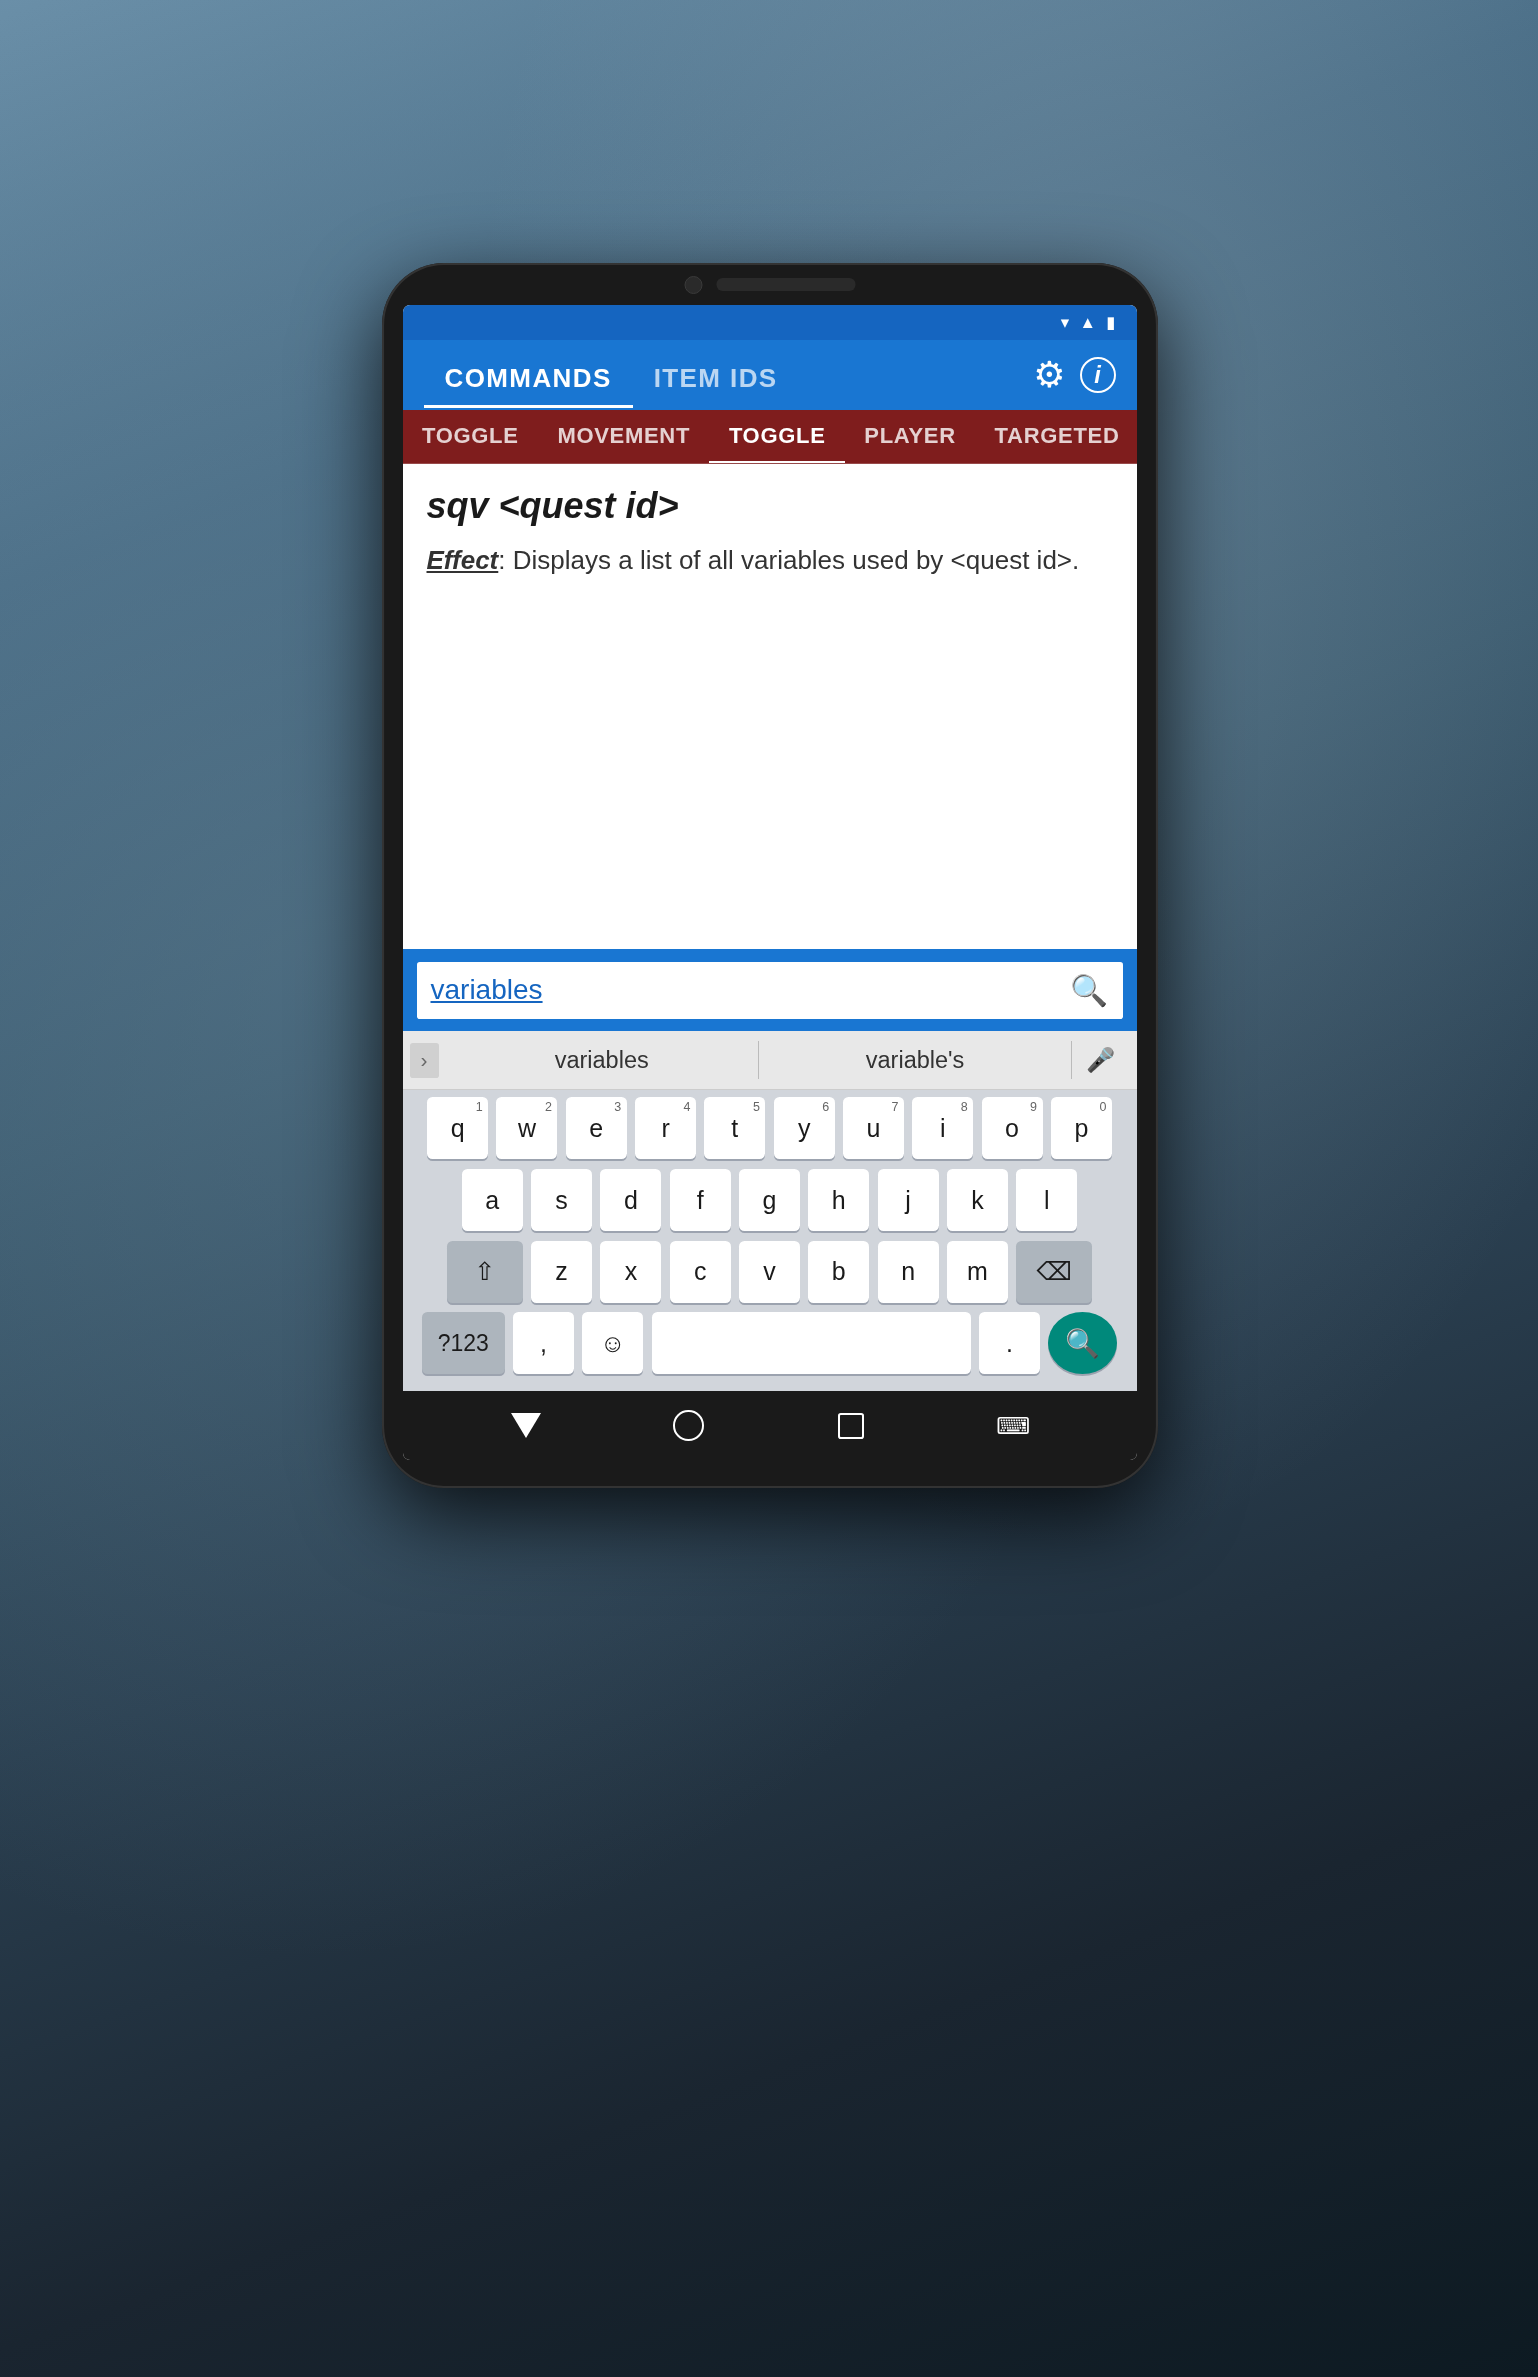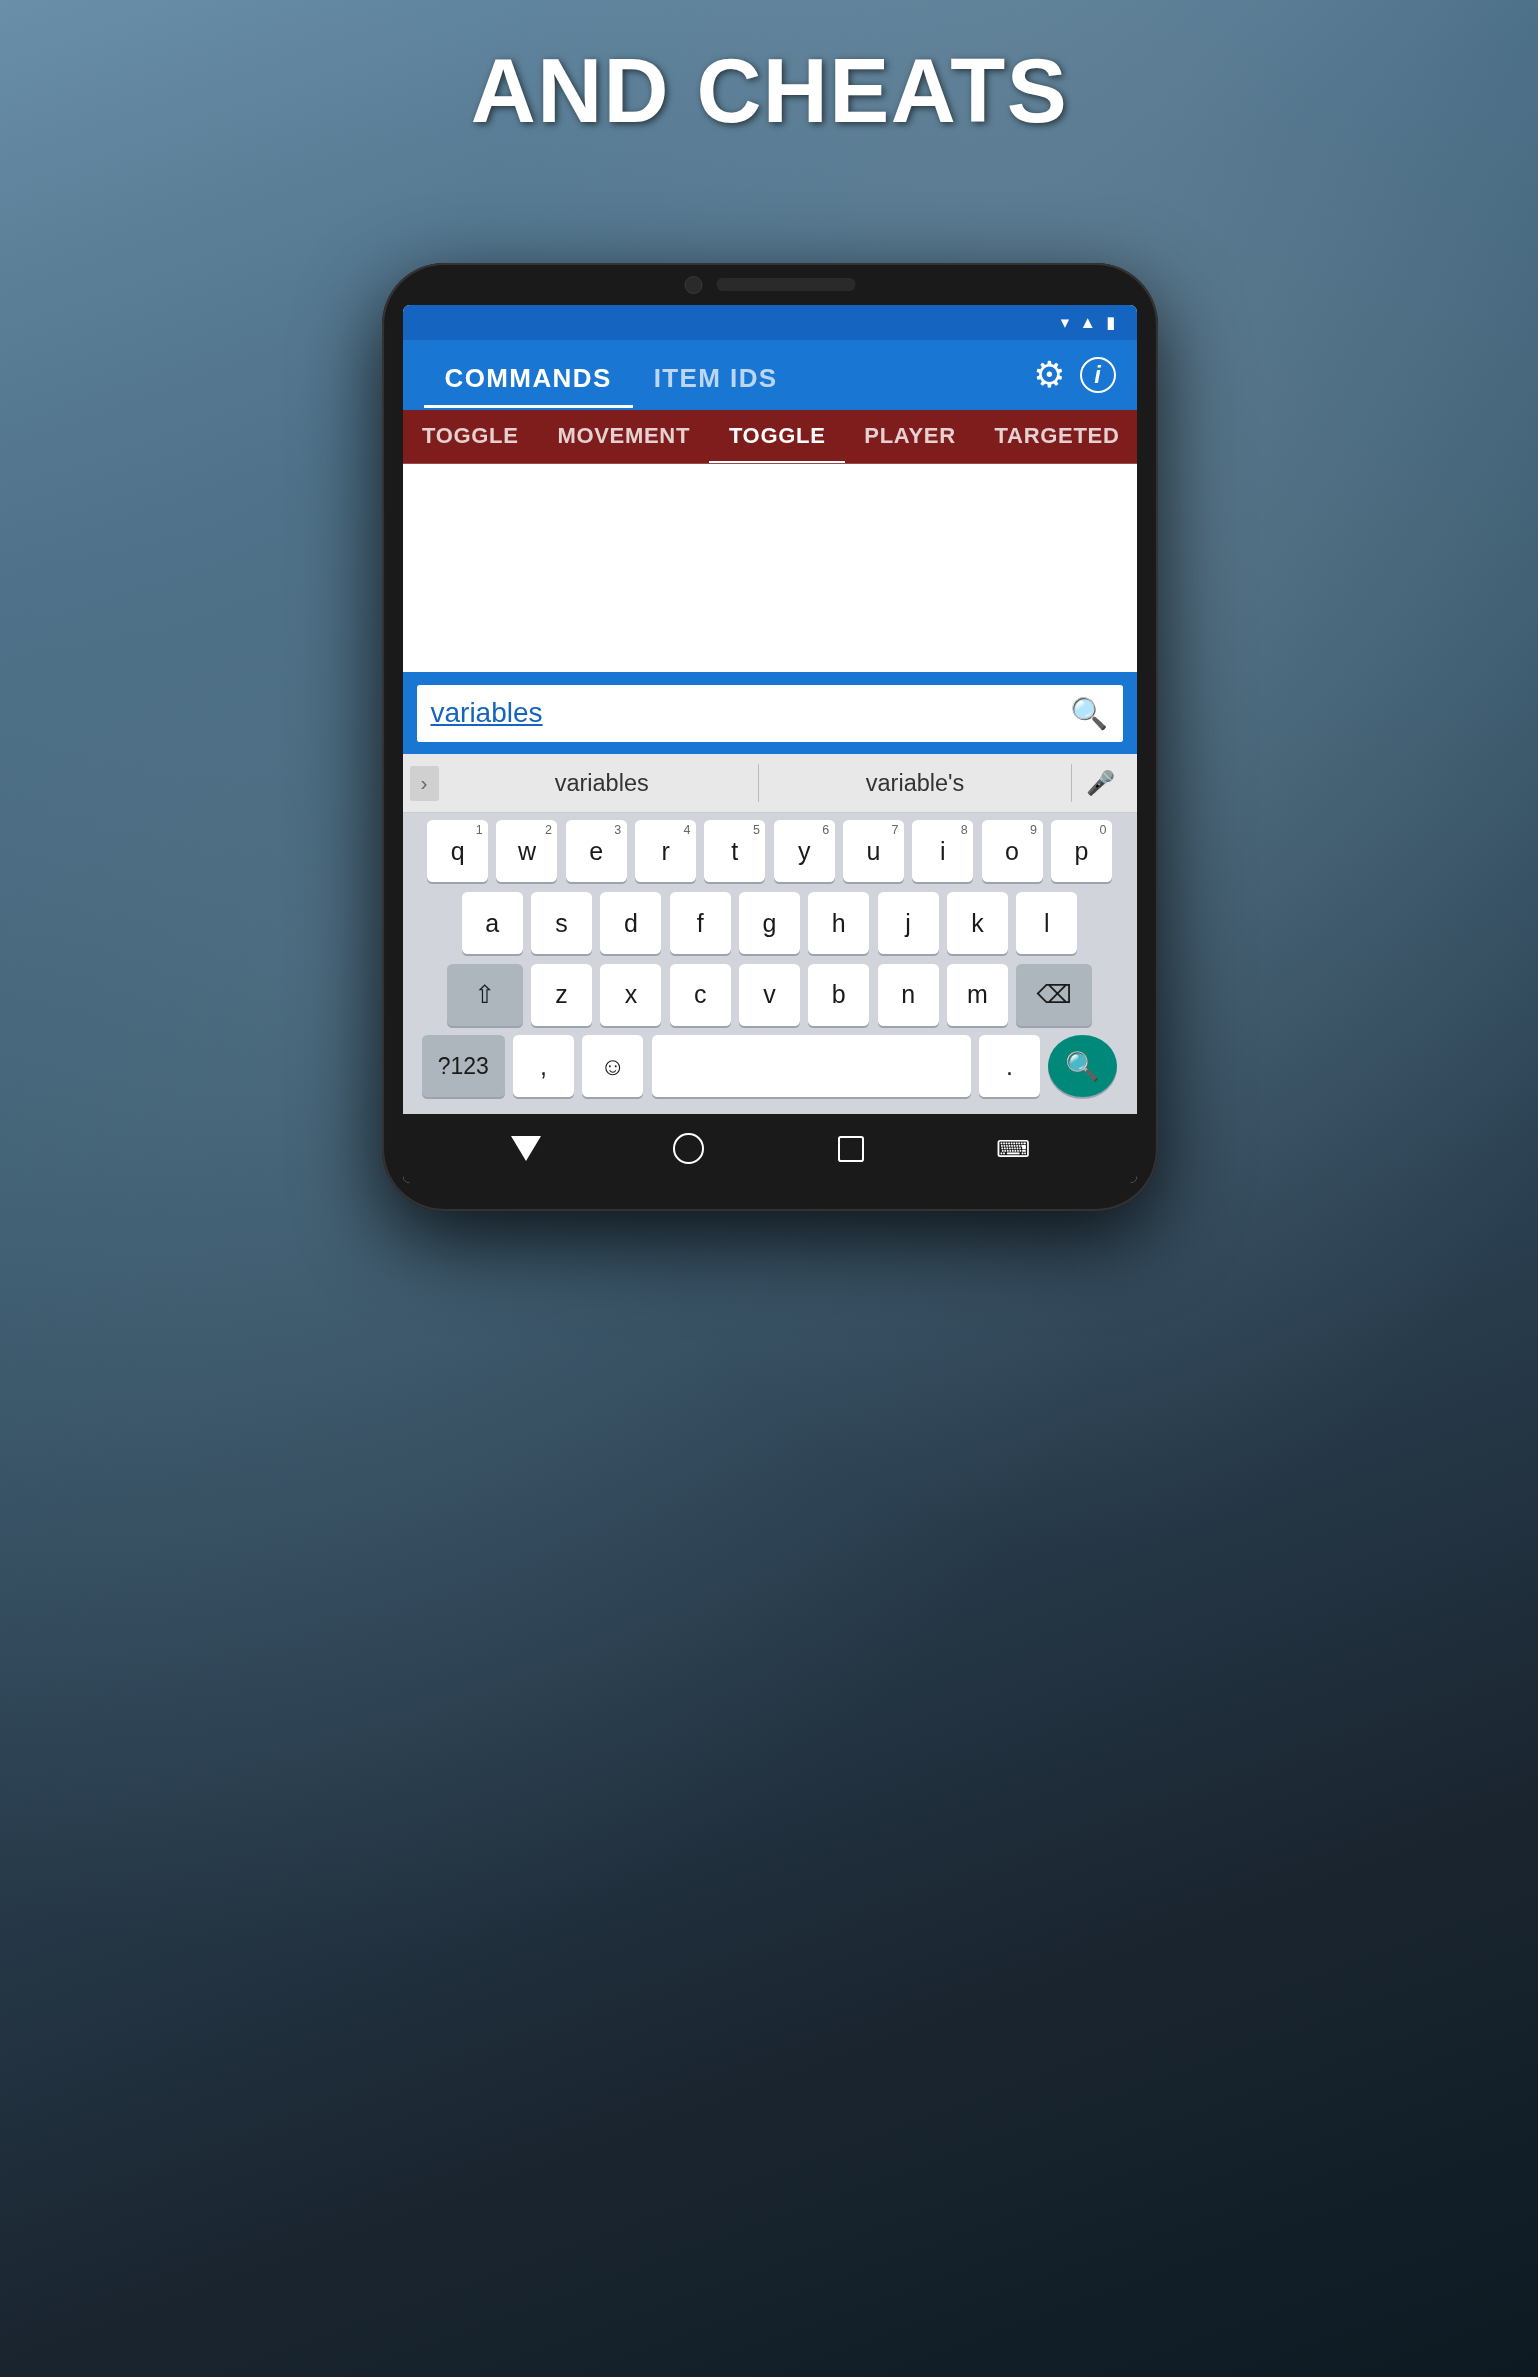--- a/index.html
+++ b/index.html
@@ -419,21 +419,20 @@
     }
   </style>
 </head>
 <body>
 
 <div class="bg"></div>
 <div class="bg-overlay"></div>
 
 <div class="title-area">
   <div class="title-text">
-    <div>AND CHEATS</div>
   </div>
 </div>
 
 <div class="phone-wrap">
   <div class="phone">
 
     <div class="phone-top-bar">
       <div class="camera"></div>
       <div class="speaker"></div>
     </div>
@@ -460,20 +459,26 @@
       </div>
 
       <div class="sub-tabs">
         <div class="sub-tab">TOGGLE</div>
         <div class="sub-tab">MOVEMENT</div>
         <div class="sub-tab active">TOGGLE</div>
         <div class="sub-tab">PLAYER</div>
         <div class="sub-tab">TARGETED</div>
       </div>
 
+      <div class="content-area">
+        <div class="command-title">sqv &lt;quest id&gt;</div>
+        <div class="command-desc">
+          <span class="effect-label">Effect</span><span>: Displays a list of all variables used by &lt;quest id&gt;.</span>
+        </div>
+      </div>
 
       <div class="empty-space"></div>
 
       <div class="search-bar">
         <div class="search-input-wrap">
           <span class="search-text">variables</span>
           <span class="search-icon-btn">🔍</span>
         </div>
       </div>
 

